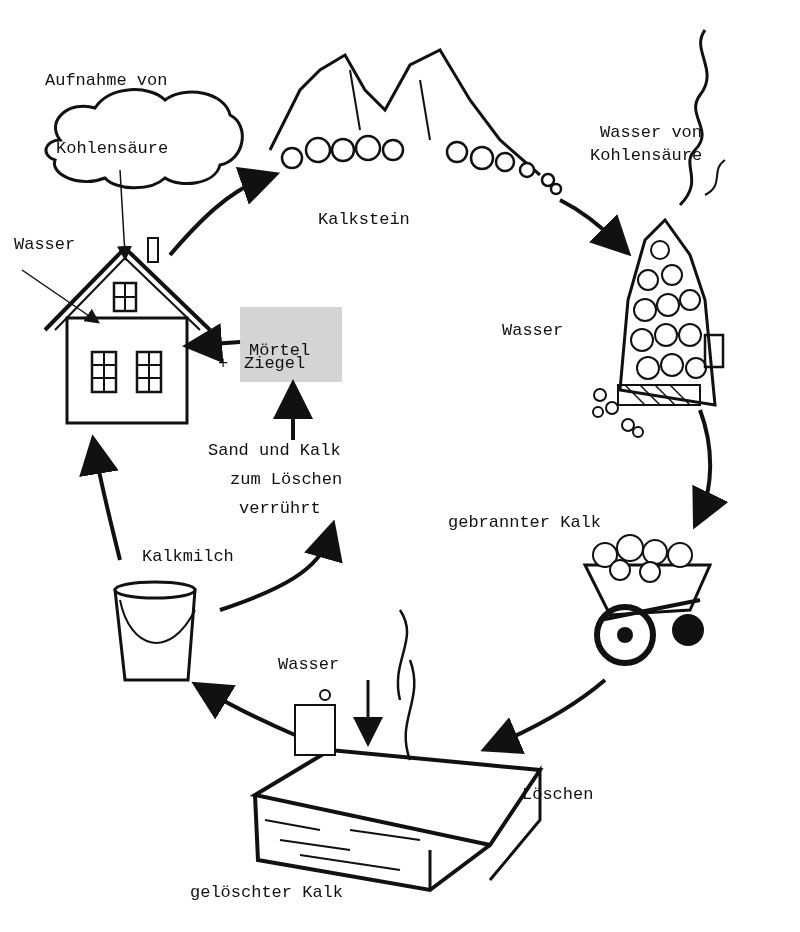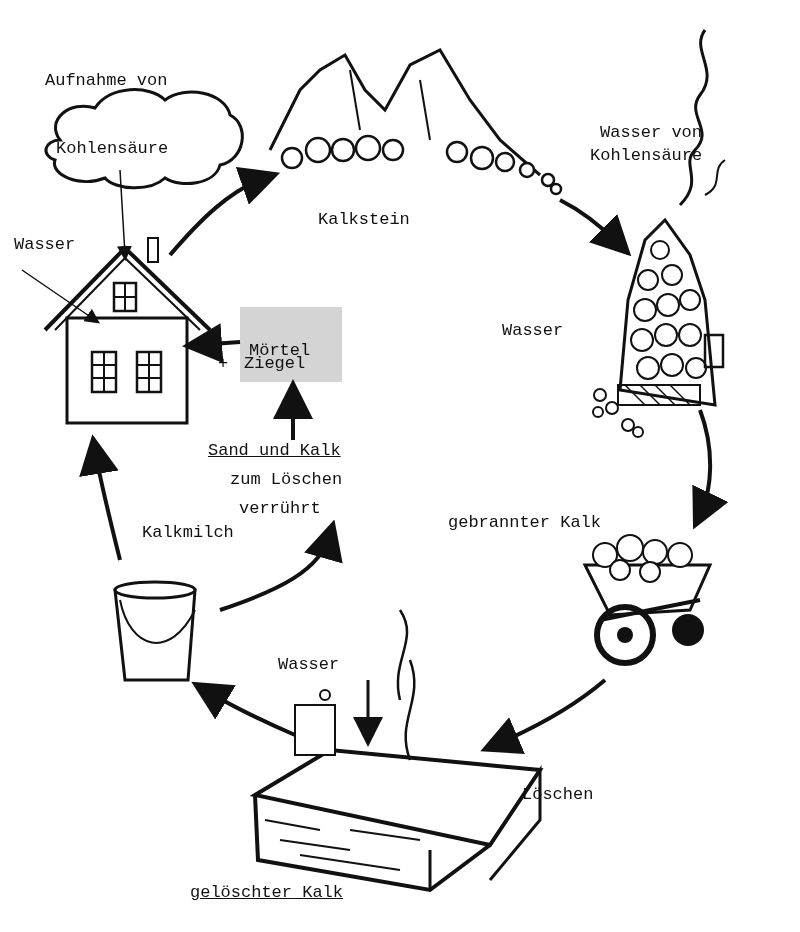--- a/index.html
+++ b/index.html
@@ -140,20 +140,20 @@
 <div class="lbl" style="left:45px;top:70px;">Aufnahme von</div>
 <div class="lbl" style="left:56px;top:138px;">Kohlensäure</div>
 <div class="lbl" style="left:14px;top:234px;">Wasser</div>
 <div class="lbl" style="left:318px;top:209px;">Kalkstein</div>
 <div class="lbl center" style="left:600px;top:122px;">Wasser von</div>
 <div class="lbl center" style="left:590px;top:145px;">Kohlensäure</div>
 <div class="lbl" style="left:502px;top:320px;">Wasser</div>
 <div class="lbl" style="left:249px;top:328px;margin-top:12px;">Mörtel</div>
 <div class="lbl" style="left:218px;top:353px;">+</div>
 <div class="lbl" style="left:244px;top:353px;">Ziegel</div>
-<div class="lbl" style="left:208px;top:440px;text-decoration:underline;">Sand und Kalk</div>
+<div class="lbl" style="left:208px;top:440px;">Sand und Kalk</div>
 <div class="lbl" style="left:230px;top:469px;">zum Löschen</div>
 <div class="lbl" style="left:239px;top:498px;">verrührt</div>
 <div class="lbl" style="left:432px;top:512px;margin-left:16px;">gebrannter Kalk</div>
-<div class="lbl" style="left:142px;top:522px;">Kalkmilch</div>
+<div class="lbl" style="left:142px;top:546px;">Kalkmilch</div>
 <div class="lbl" style="left:278px;top:654px;">Wasser</div>
 <div class="lbl" style="left:522px;top:784px;">Löschen</div>
-<div class="lbl" style="left:190px;top:882px;text-decoration:underline;">gelöschter Kalk</div>
+<div class="lbl" style="left:190px;top:882px;">gelöschter Kalk</div>
 
 </body></html>

